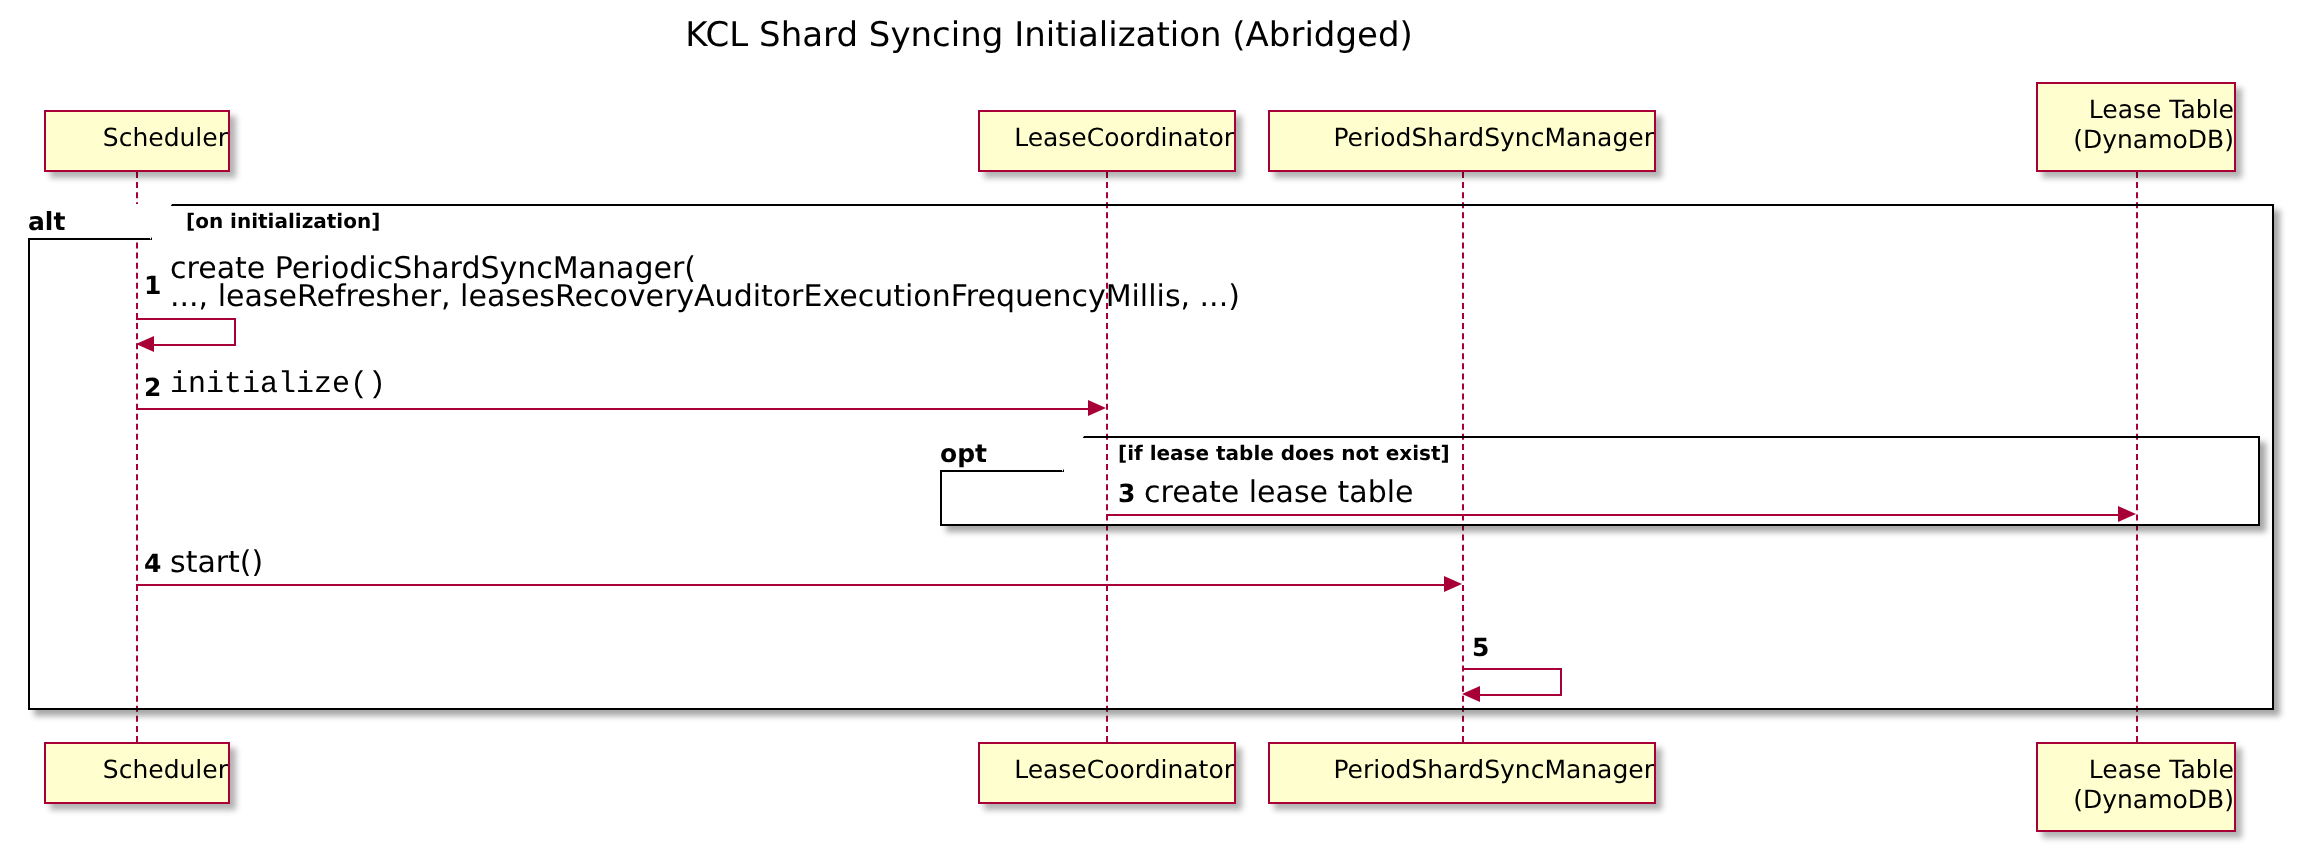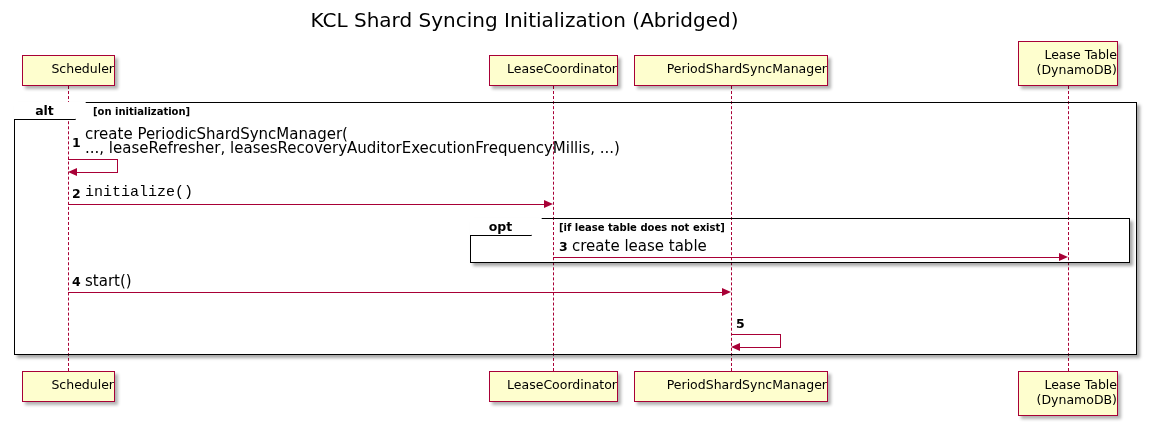--- a/index.html
+++ b/index.html
@@ -17,21 +17,21 @@
   #diagram {
     position: absolute;
     inset: 0;
   }
   .title {
     position: absolute;
     left: 0;
     top: 8px;
     width: 1049px;
     text-align: center;
-    font-size: 20px;
+    font-size: 17px;
     color: #000000;
     font-family: "DejaVu Sans", sans-serif;
     white-space: nowrap;
   }
   
   .participant {
     position: absolute;
     box-sizing: border-box;
     background: #FEFECE;
     border: 1.5px solid #A80036;
@@ -59,21 +59,21 @@
   }
   .frame-tab {
     position: absolute;
     box-sizing: border-box;
     border-right: 1.5px solid #000000;
     border-bottom: 1.5px solid #000000;
     background: #ffffff;
     font-size: 12.5px;
     font-weight: bold;
     color: #000000;
-    text-align: center;
+    text-align: left;
     line-height: 17px;
   }
   .frame-tab::after {
     content: "";
     position: absolute;
     right: -11px;
     top: 0;
     width: 0;
     height: 0;
     border-top: 18px solid #ffffff;

